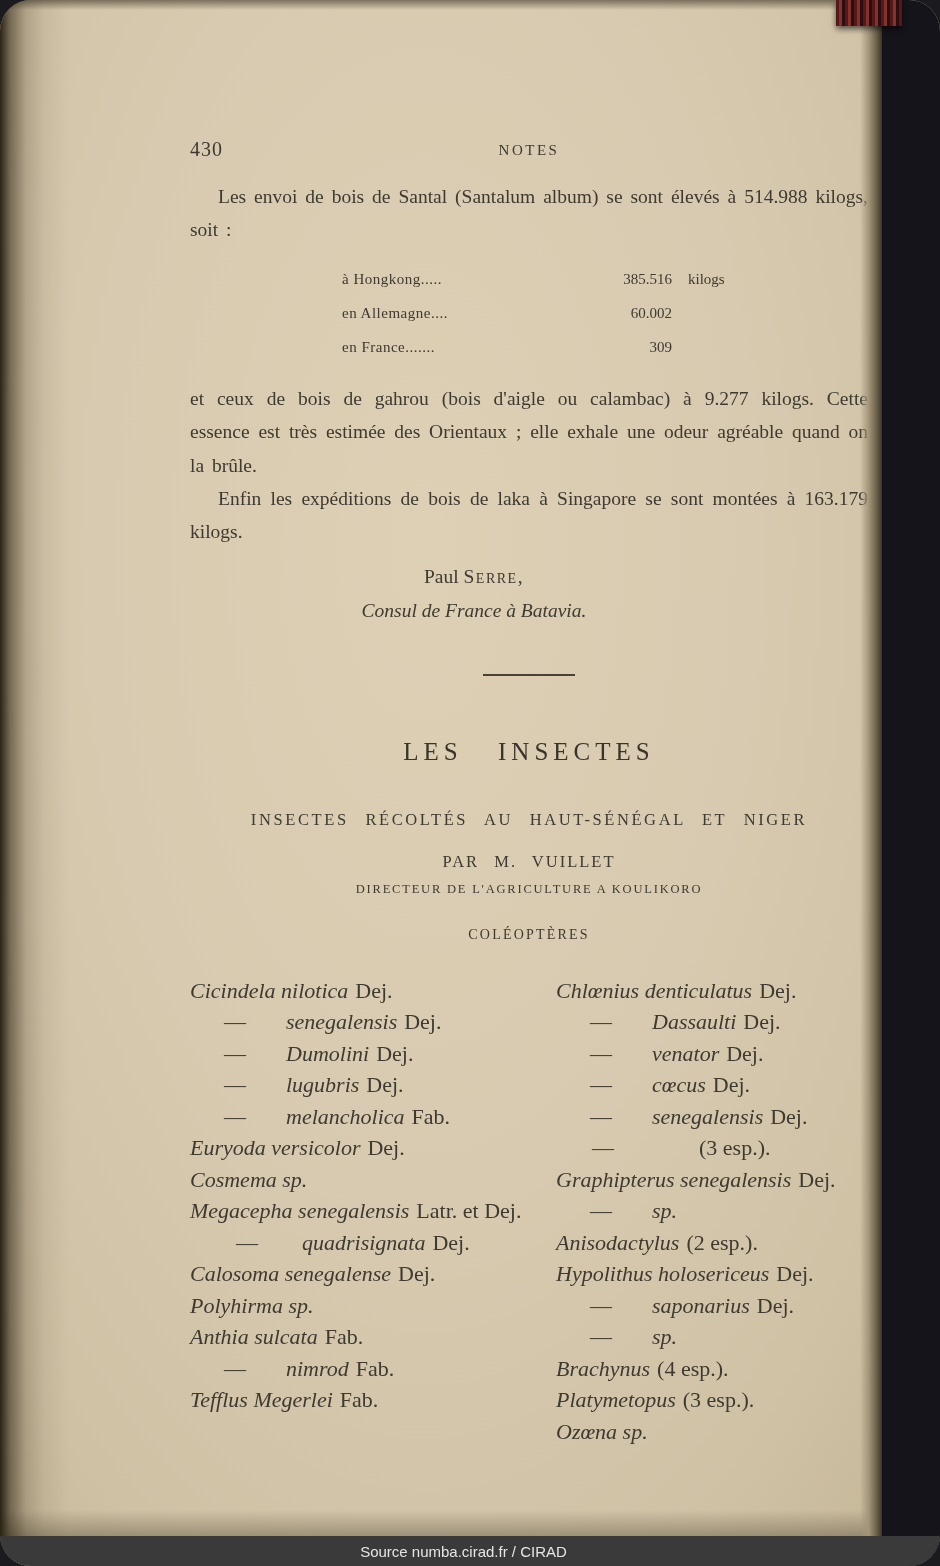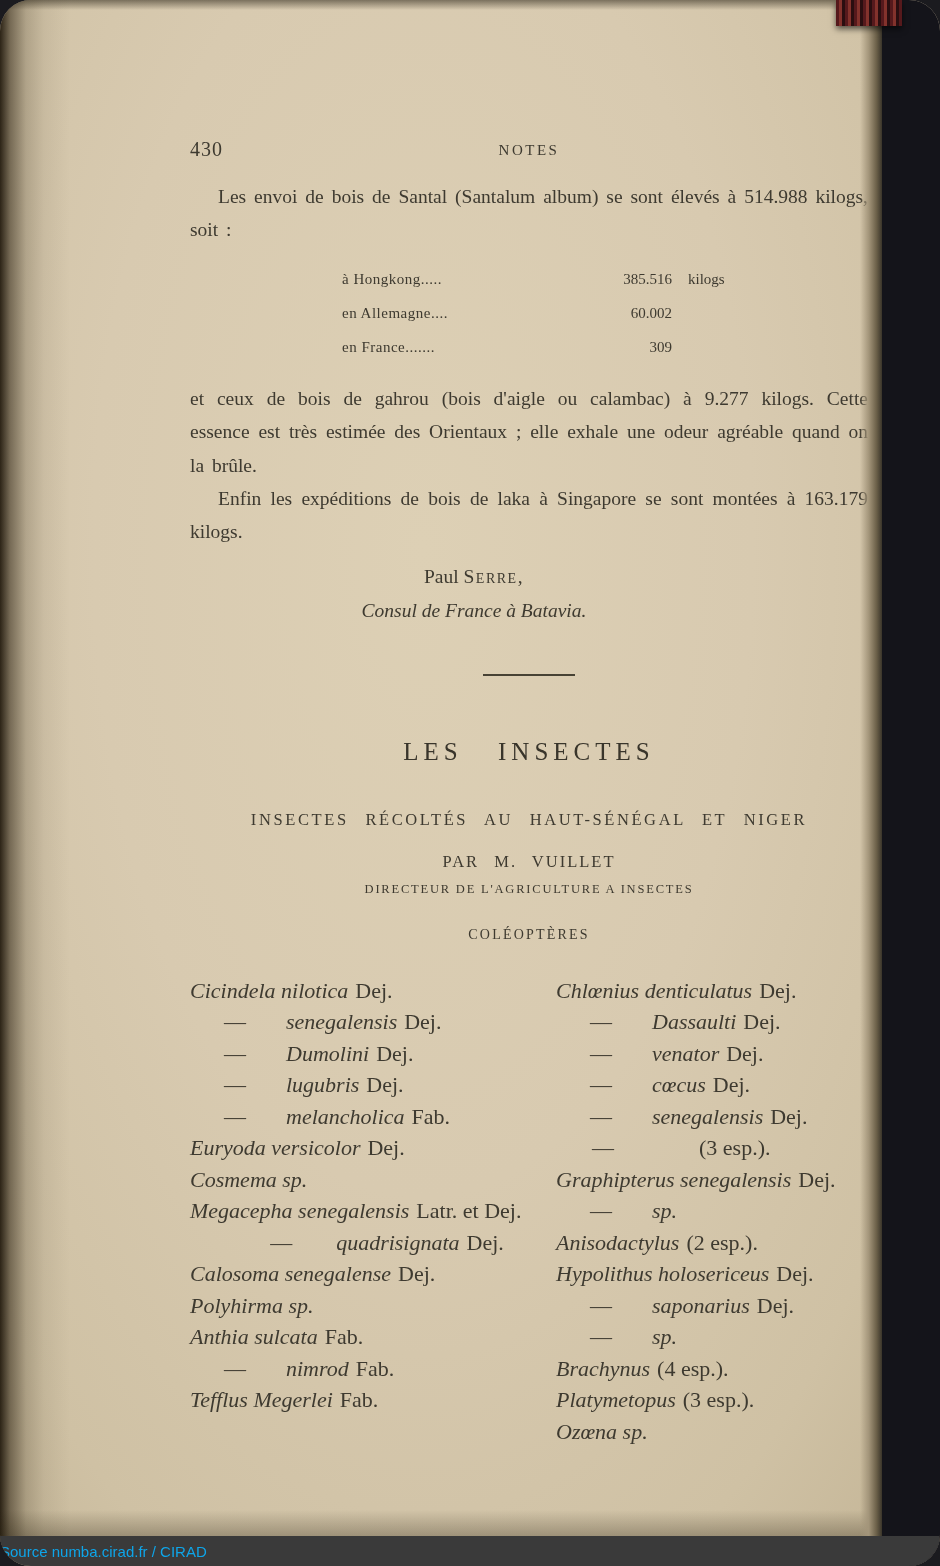--- a/index.html
+++ b/index.html
@@ -53,29 +53,29 @@
   .insects-order { margin-top:30px; text-align:center; font-size:14px; letter-spacing:2.2px; }
 
   .species { display:flex; margin-top:32px; font-size:22px; }
   .col-left { width:348px; }
   .col-right { flex:1; padding-left:18px; }
   .entry { line-height:31.5px; }
   .entry .name { font-style:italic; }
   .entry .auth { font-style:normal; margin-left:7px; }
   .entry.d1 { padding-left:34px; }
   .entry.d1 .dash { margin-right:40px; }
-  .entry.d2 { padding-left:46px;text-align:center; }
+  .entry.d2 { padding-left:46px; }
   .entry.d2 .dash { margin-right:44px; }
   .entry.d3 { padding-left:36px; }
   .entry.d3 .dash { margin-right:78px; }
   .entry.wrap { padding-left:24px; text-indent:-24px; }
 
   .footer-bar { position:absolute; left:0; right:1px; bottom:0; height:30px; background:#3a3a3a;
-    font-family:"Liberation Sans", sans-serif; font-size:15px; color:#0ea5e9;
-    display:flex; align-items:center; justify-content:flex-start; padding-right:12px; box-sizing:border-box; }
+    font-family:"Liberation Sans", sans-serif; font-size:15px; color:#e5e5e5;
+    display:flex; align-items:center; justify-content:center; padding-right:12px; box-sizing:border-box; }
 </style>
 </head>
 <body>
 
 <div class="scan">
 
   <div class="content">
 
     <div class="running-header">
       <span class="page-num">430</span>
@@ -112,21 +112,21 @@
         <span class="sc">Serre,</span>
       </div>
       <div class="sig-role">Consul de France à Batavia.</div>
     </div>
 
     <hr class="divider">
 
     <div class="insects-title">LES INSECTES</div>
     <div class="insects-subtitle">INSECTES RÉCOLTÉS AU HAUT-SÉNÉGAL ET NIGER</div>
     <div class="insects-byline">PAR M. VUILLET</div>
-    <div class="insects-director">DIRECTEUR DE L'AGRICULTURE A INSECTES</div>
+    <div class="insects-director">DIRECTEUR DE L'AGRICULTURE A KOULIKORO</div>
     <div class="insects-order">COLÉOPTÈRES</div>
 
     <div class="species">
       <div class="col-left">
 
       <div class="entry">
           <span class="dash"></span><span class="name">Cicindela nilotica</span><span class="auth">Dej.</span>
         </div>
           <div class="entry d1">
           <span class="dash">—</span><span class="name">senegalensis</span><span class="auth">Dej.</span>

